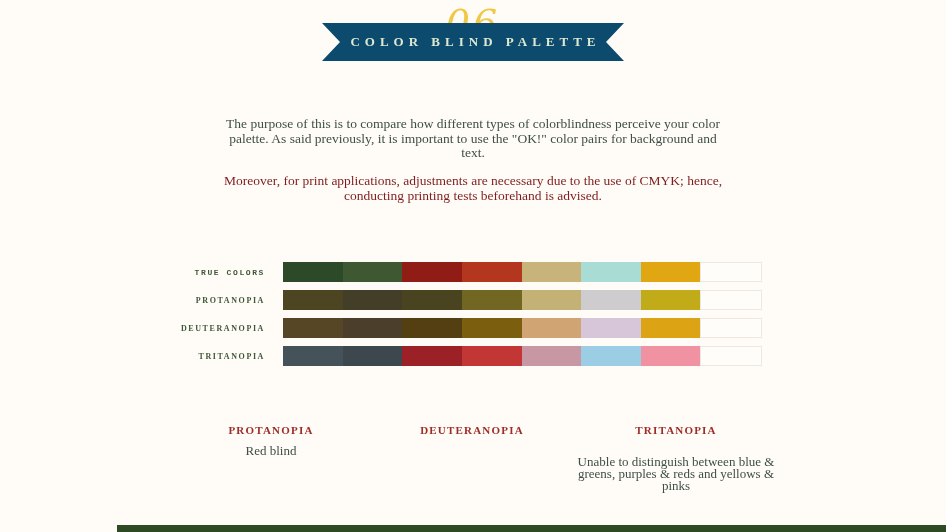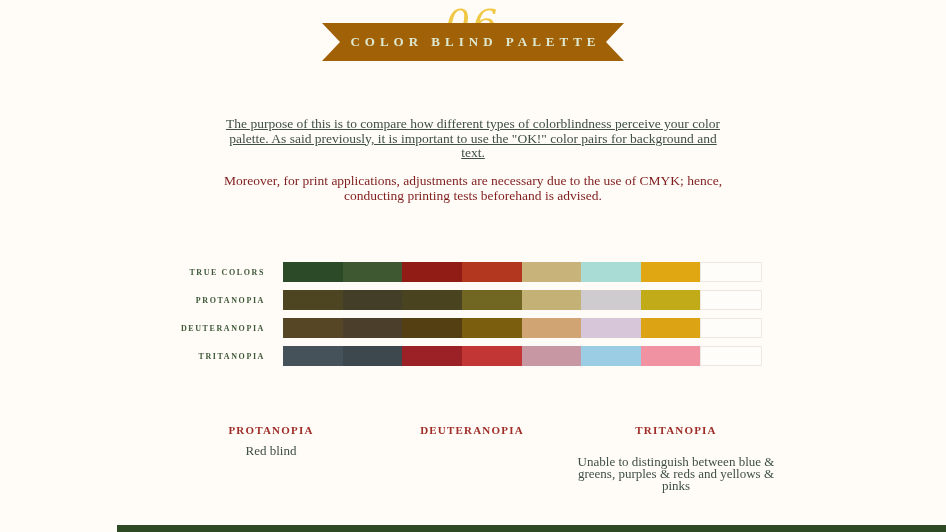--- a/index.html
+++ b/index.html
@@ -20,21 +20,21 @@
   }
   .ribbon-title{
     font-size:13px;font-weight:bold;letter-spacing:5px;white-space:nowrap;
     padding-left:5px; 
   }
   
   .intro{
     position:absolute;left:220px;width:506px;margin:0;text-align:center;
     font-size:13.5px;line-height:14.6px;
   }
-  .p1{top:117px;text-decoration:underline;}
+  .p1{top:117px;}
   .p2{top:174px;}
   
   .palette{position:absolute;left:0;top:262px;width:946px;height:112px;}
   .prow{position:absolute;left:0;width:946px;height:20px;}
   .prow .label{
     position:absolute;left:140px;width:125px;text-align:right;
     font-size:8px;font-weight:bold;letter-spacing:1.6px;line-height:21px;
     white-space:nowrap;
   }
   .prow .swatches{
@@ -54,29 +54,29 @@
   
   .footer-bar{position:absolute;left:117px;top:525px;width:829px;height:7px;}
 </style>
 </head>
 <body>
 
 <div class="slide" style="background: rgb(255, 252, 248);">
 
   <div class="banner-number" style="color: rgb(240, 200, 69);">06</div>
 
-  <div class="ribbon" style="background: #a16207;">
+  <div class="ribbon" style="background: #0c4a6e;">
     <span class="ribbon-title" style="color: rgb(221, 233, 209);">COLOR BLIND PALETTE</span>
   </div>
 
   <p class="intro p1" style="color: rgb(63, 79, 69);">The purpose of this is to compare how different types of colorblindness perceive your color palette. As said previously, it is important to use the "OK!" color pairs for background and text.</p>
   <p class="intro p2" style="color: #7f1d1d;">Moreover, for print applications, adjustments are necessary due to the use of CMYK; hence, conducting printing tests beforehand is advised.</p>
 
   <div class="palette" id="palette">
-      <div class="prow" style="top: 0px;">
+      <div class="prow" style="top: 0px; font-family: Liberation Mono, monospace;">
         <div class="label" style="color: rgb(61, 87, 55);">TRUE COLORS</div>
         <div class="swatches">
           <div class="swatch" style="background: rgb(44, 74, 39);"></div>
           <div class="swatch" style="background: rgb(62, 89, 49);"></div>
           <div class="swatch" style="background: rgb(145, 28, 22);"></div>
           <div class="swatch" style="background: rgb(179, 54, 31);"></div>
           <div class="swatch" style="background: rgb(200, 179, 123);"></div>
           <div class="swatch" style="background: rgb(168, 220, 212);"></div>
           <div class="swatch" style="background: rgb(224, 167, 18);"></div>
           <div class="swatch blank" style="background: rgb(255, 253, 250);"></div>

